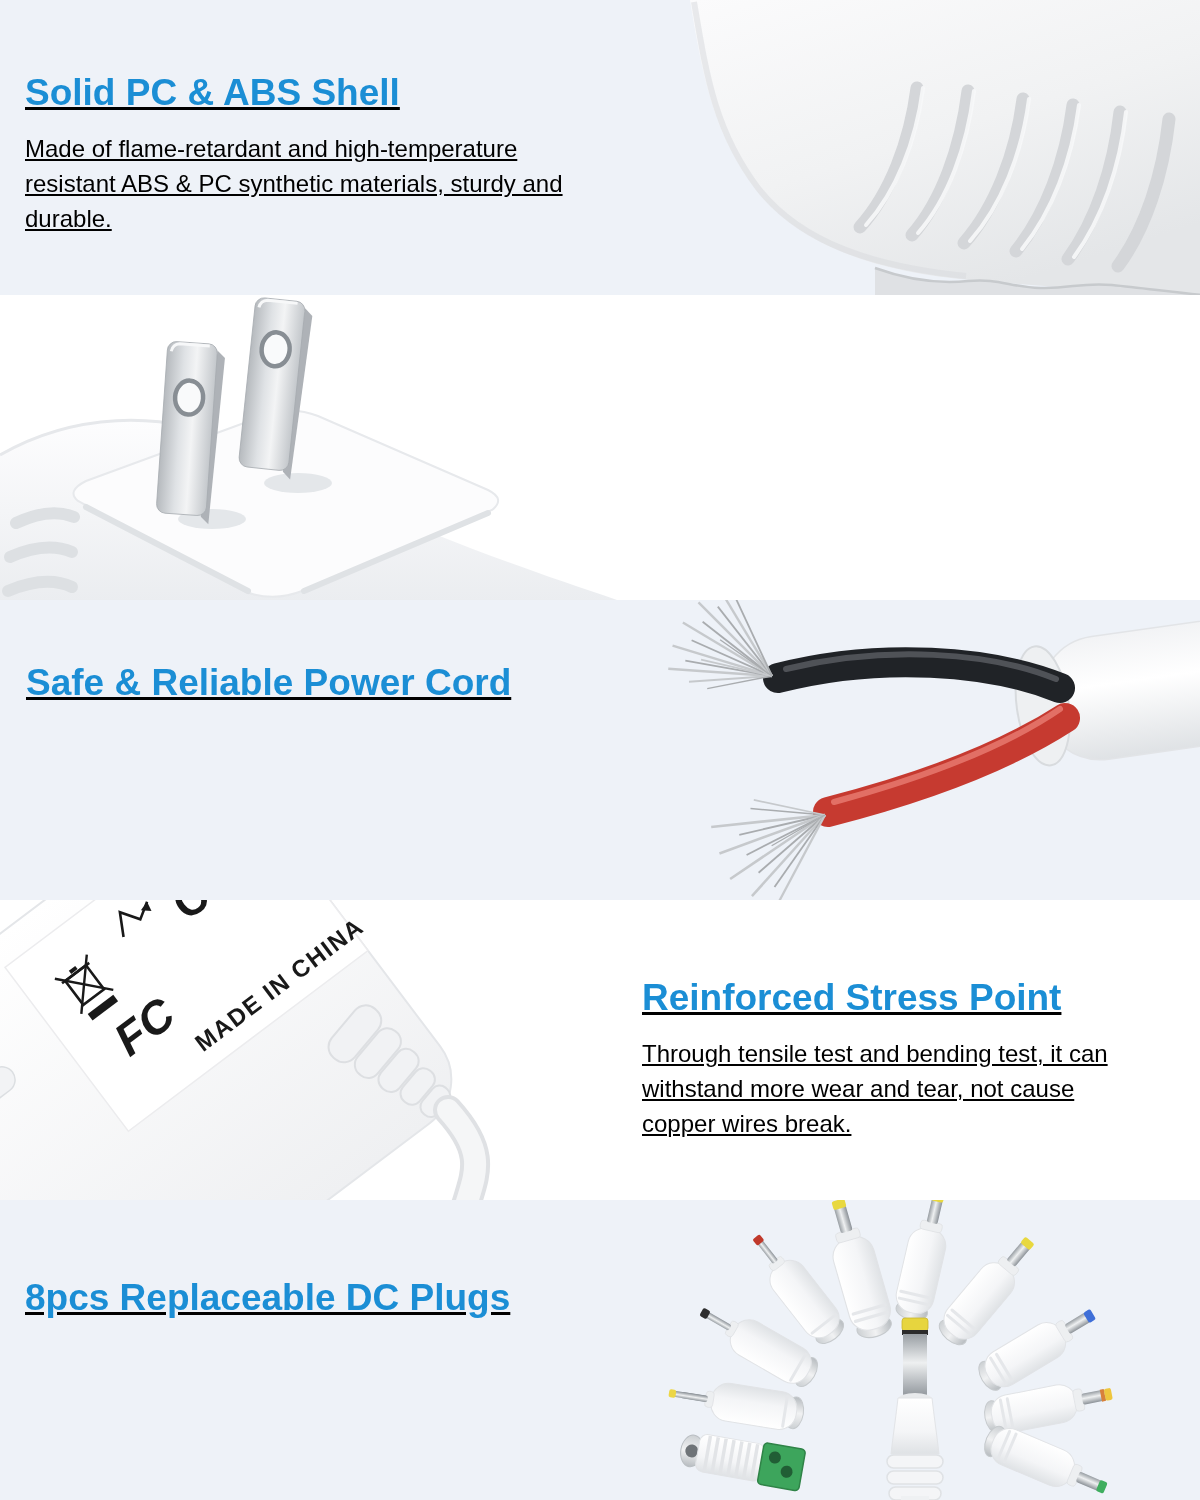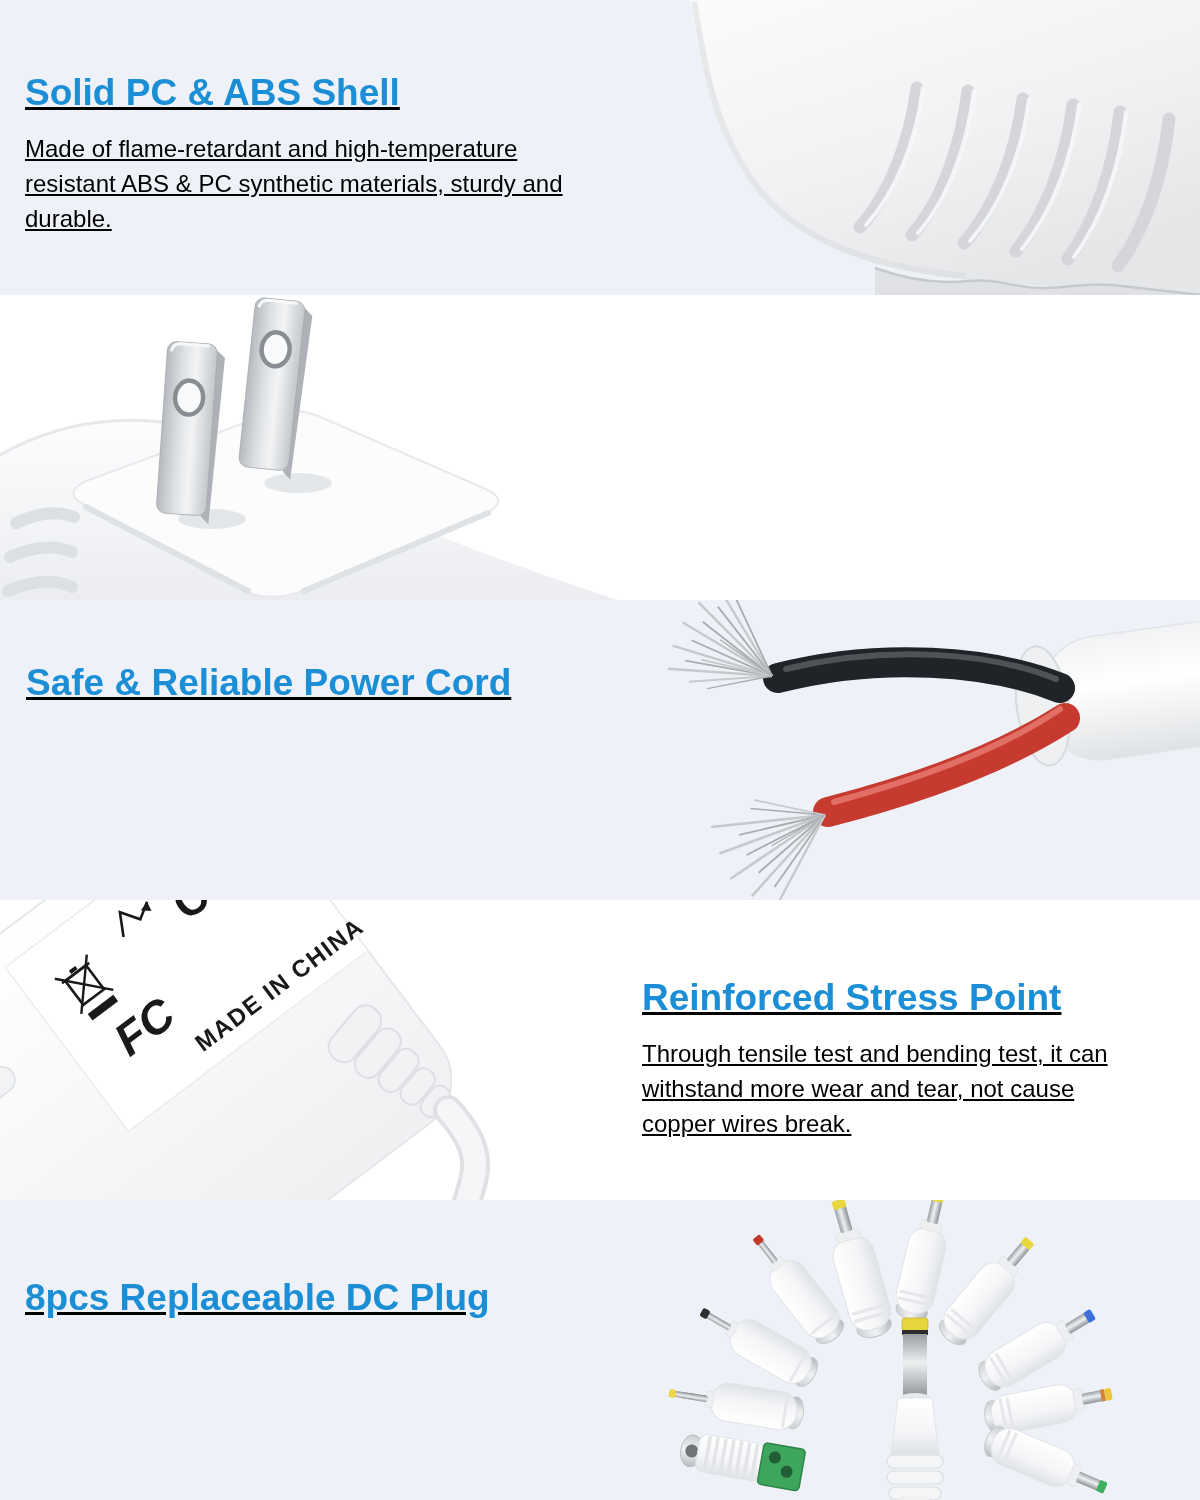--- a/index.html
+++ b/index.html
@@ -227,21 +227,21 @@
     <div class="copy" style="left:642px;top:77px;width:560px;">
       <h2>Reinforced Stress Point</h2>
       <p>Through tensile test and bending test, it can
 withstand more wear and tear, not cause
 copper wires break.</p>
     </div>
   </section>
 
   <section class="band light" style="top:1200px;height:300px;">
     <div class="copy" style="left:25px;top:77px;width:600px;">
-      <h2>8pcs Replaceable DC Plug</h2>
+      <h2>8pcs Replaceable DC Plugs</h2>
     </div>
     <svg class="photo" style="left:600px;top:0;" width="600" height="300" viewBox="0 0 600 300">
       <defs>
         <linearGradient id="g_plug" x1="0" y1="0" x2="0" y2="1">
           <stop offset="0" stop-color="#ffffff"></stop>
             <stop offset="0.6" stop-color="#f4f5f7"></stop>
             <stop offset="1" stop-color="#dfe2e5"></stop>
         </linearGradient>
         <linearGradient id="g_pin" x1="0" y1="0" x2="0" y2="1">
           <stop offset="0" stop-color="#989ea3"></stop>

